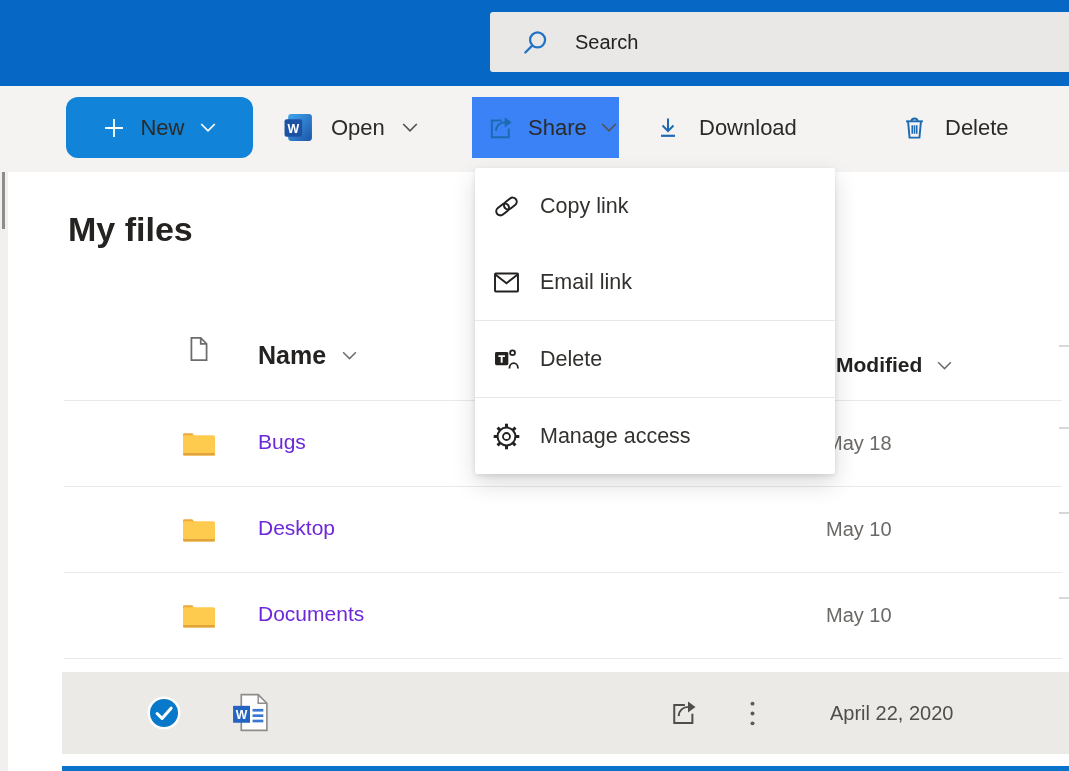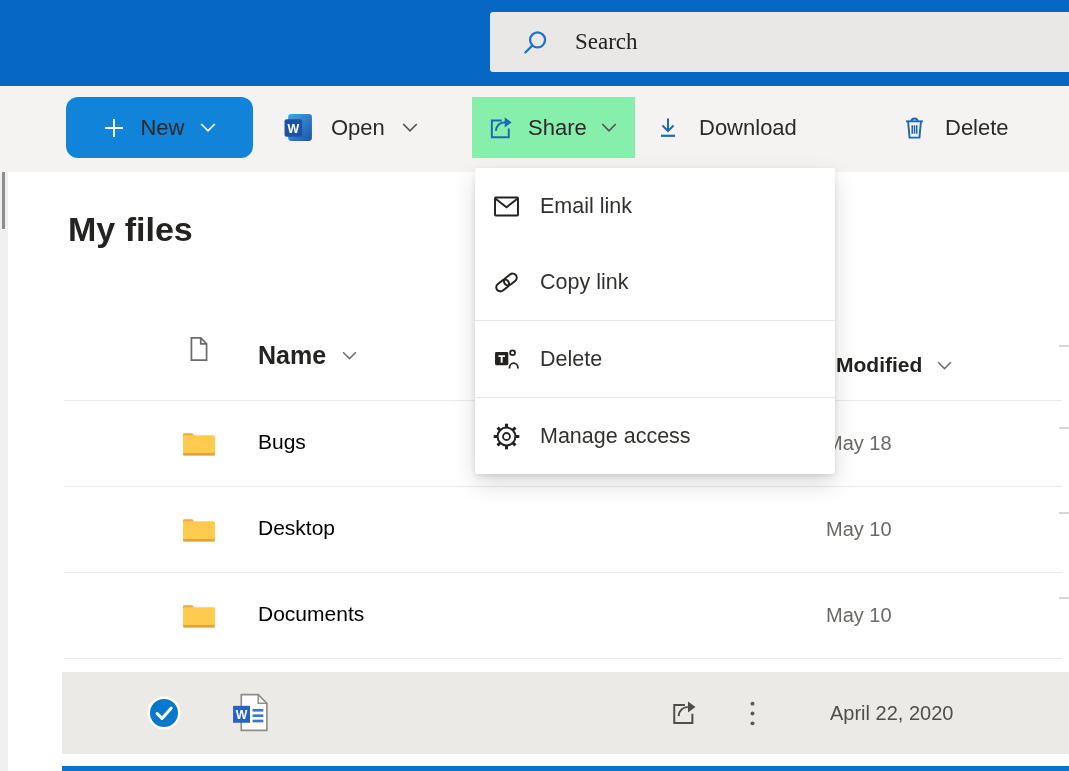--- a/index.html
+++ b/index.html
@@ -4,31 +4,31 @@
 <style>
   * { margin:0; padding:0; box-sizing:border-box; }
   html,body { background:#fff; }
   body { font-family:"Liberation Sans", sans-serif; }
   #app { position:relative; width:1069px; height:771px; overflow:hidden; background:#ffffff; }
 
   
   .topbar { position:absolute; left:0; top:0; width:1069px; height:86px; background:#0667C5; }
   .searchbox { position:absolute; left:490px; top:12px; width:590px; height:60px; background:#E9E8E6;
                border-radius:3px; display:flex; align-items:center; padding-left:32px; gap:26px; }
-  .searchbox input { border:none; outline:none; background:transparent; font-family:Liberation Serif, serif;
-                     font-size:23px; color:#14532d; width:380px; }
+  .searchbox input { border:none; outline:none; background:transparent; font-family:Liberation Sans, sans-serif;
+                     font-size:20px; color:#14532d; width:380px; }
   .searchbox input::placeholder { color:#23221F; opacity:1; }
 
   
   .toolbar { position:absolute; left:0; top:86px; width:1069px; height:86px; background:#F4F3F2; }
   .tbtn { position:absolute; top:11px; height:61px; display:flex; align-items:center; cursor:pointer; }
   .btn-new { left:66px; width:187px; background:#1183D8; border-radius:12px; justify-content:center; gap:15px; }
   .btn-new .lbl { color:#ffffff; font-size:22px; }
   .btn-open { left:283px; gap:17px; }
-  .btn-share { left:472px; width:163px; background:#86efac; padding-left:14px; gap:14px; }
+  .btn-share { left:472px; width:147px; background:#3b82f6; padding-left:14px; gap:14px; }
   .btn-download { left:656px; gap:19px; }
   .btn-delete { left:901px; gap:17px; }
   .tbtn .lbl { color:#2B2A28; font-size:22px; }
   .blue-ic { color:#1E6AB2; }
   .chev { color:#56544F; display:flex; }
   .chev-white { color:#ffffff; display:flex; }
 
   
   .left-rail { position:absolute; left:0; top:172px; width:8px; height:599px; background:#F1F0EE; }
   .rail-thumb { position:absolute; left:2px; top:0px; width:3px; height:57px; background:#8F8D8B; }
@@ -43,21 +43,21 @@
               font-size:25px; font-weight:bold; color:#242321; cursor:pointer; }
   .hdr-mod  { position:absolute; left:828px; top:21px; display:flex; align-items:center; gap:15px;
               font-size:21px; font-weight:bold; color:#242321; cursor:pointer;margin-top:12px; }
   .hdr-chev { color:#6E6C6A; display:flex; }
 
   .divider { position:absolute; left:56px; width:998px; height:1px; background:#EBEAE8; }
   .sliver { position:absolute; left:1051px; width:10px; height:2px; background:#D9D7D5; }
 
   .frow { position:absolute; left:0; width:1061px; height:86px; cursor:pointer; }
   .frow .cell-icon { position:absolute; left:174px; top:30px; }
-  .frow .cell-name { position:absolute; left:250px; top:30px; font-size:21px; color:#000000; }
+  .frow .cell-name { position:absolute; left:250px; top:30px; font-size:21px; color:#6d28d9; }
   .frow .cell-date { position:absolute; left:818px; top:32px; font-size:20px; color:#6B6966; }
 
   .sel-row { position:absolute; left:54px; top:500px; width:1007px; height:82px; background:#ECEAE7; cursor:pointer; }
   .sel-check { position:absolute; left:85px; top:24px; }
   .sel-icon { position:absolute; left:168px; top:20px; }
   .sel-name { position:absolute; left:245px; top:28px; font-size:21px; font-weight:bold; color:#312F2D; }
   .sel-share { position:absolute; left:606px; top:26px; color:#504E4B; }
   .sel-dots { position:absolute; left:686px; top:28px; }
   .sel-date { position:absolute; left:768px; top:30px; font-size:20px; color:#504E4B; }
 
@@ -278,37 +278,37 @@
       </span>
       <span class="sel-date">April 22, 2020</span>
     </div>
   </div>
 
   <div class="bottom-accent"></div>
 
   <div class="share-menu">
     <div class="menu-item">
       <span class="mi-ic">
-        <svg width="29" height="29" viewBox="0 0 24 24" fill="none" stroke="currentColor" stroke-width="1.6">
-          <rect x="2.5" y="4.5" width="19" height="15" rx="0.6"></rect>
-          <path d="M3 5.5 L12 12.6 L21 5.5"></path>
-        </svg>
-      </span>
-      <span>Email link</span>
-    </div>
-    <div class="menu-item">
-      <span class="mi-ic">
         <svg width="29" height="29" viewBox="0 0 24 24" fill="none" stroke="currentColor" stroke-width="1.7">
           <g transform="rotate(-38 12 12)">
             <rect x="2.2" y="8.6" width="11.5" height="6.8" rx="3.4"></rect>
             <rect x="10.3" y="8.6" width="11.5" height="6.8" rx="3.4"></rect>
           </g>
         </svg>
       </span>
       <span>Copy link</span>
+    </div>
+    <div class="menu-item">
+      <span class="mi-ic">
+        <svg width="29" height="29" viewBox="0 0 24 24" fill="none" stroke="currentColor" stroke-width="1.6">
+          <rect x="2.5" y="4.5" width="19" height="15" rx="0.6"></rect>
+          <path d="M3 5.5 L12 12.6 L21 5.5"></path>
+        </svg>
+      </span>
+      <span>Email link</span>
     </div>
     <div class="menu-divider"></div>
     <div class="menu-item">
       <span class="mi-ic">
         <svg width="29" height="29" viewBox="0 0 24 24">
           <circle cx="17" cy="6.4" r="2" fill="none" stroke="currentColor" stroke-width="1.5"></circle>
           <path d="M14.4 19.5 C14.4 13.6 21.5 13.6 21.5 19.5" fill="none" stroke="currentColor" stroke-width="1.5"></path>
           <rect x="2.5" y="5.8" width="11" height="11" rx="1.2" fill="currentColor"></rect>
           <path d="M5.3 9.2 H10.7 M8 9.2 V14.6" stroke="#ffffff" stroke-width="1.6" fill="none"></path>
         </svg>

